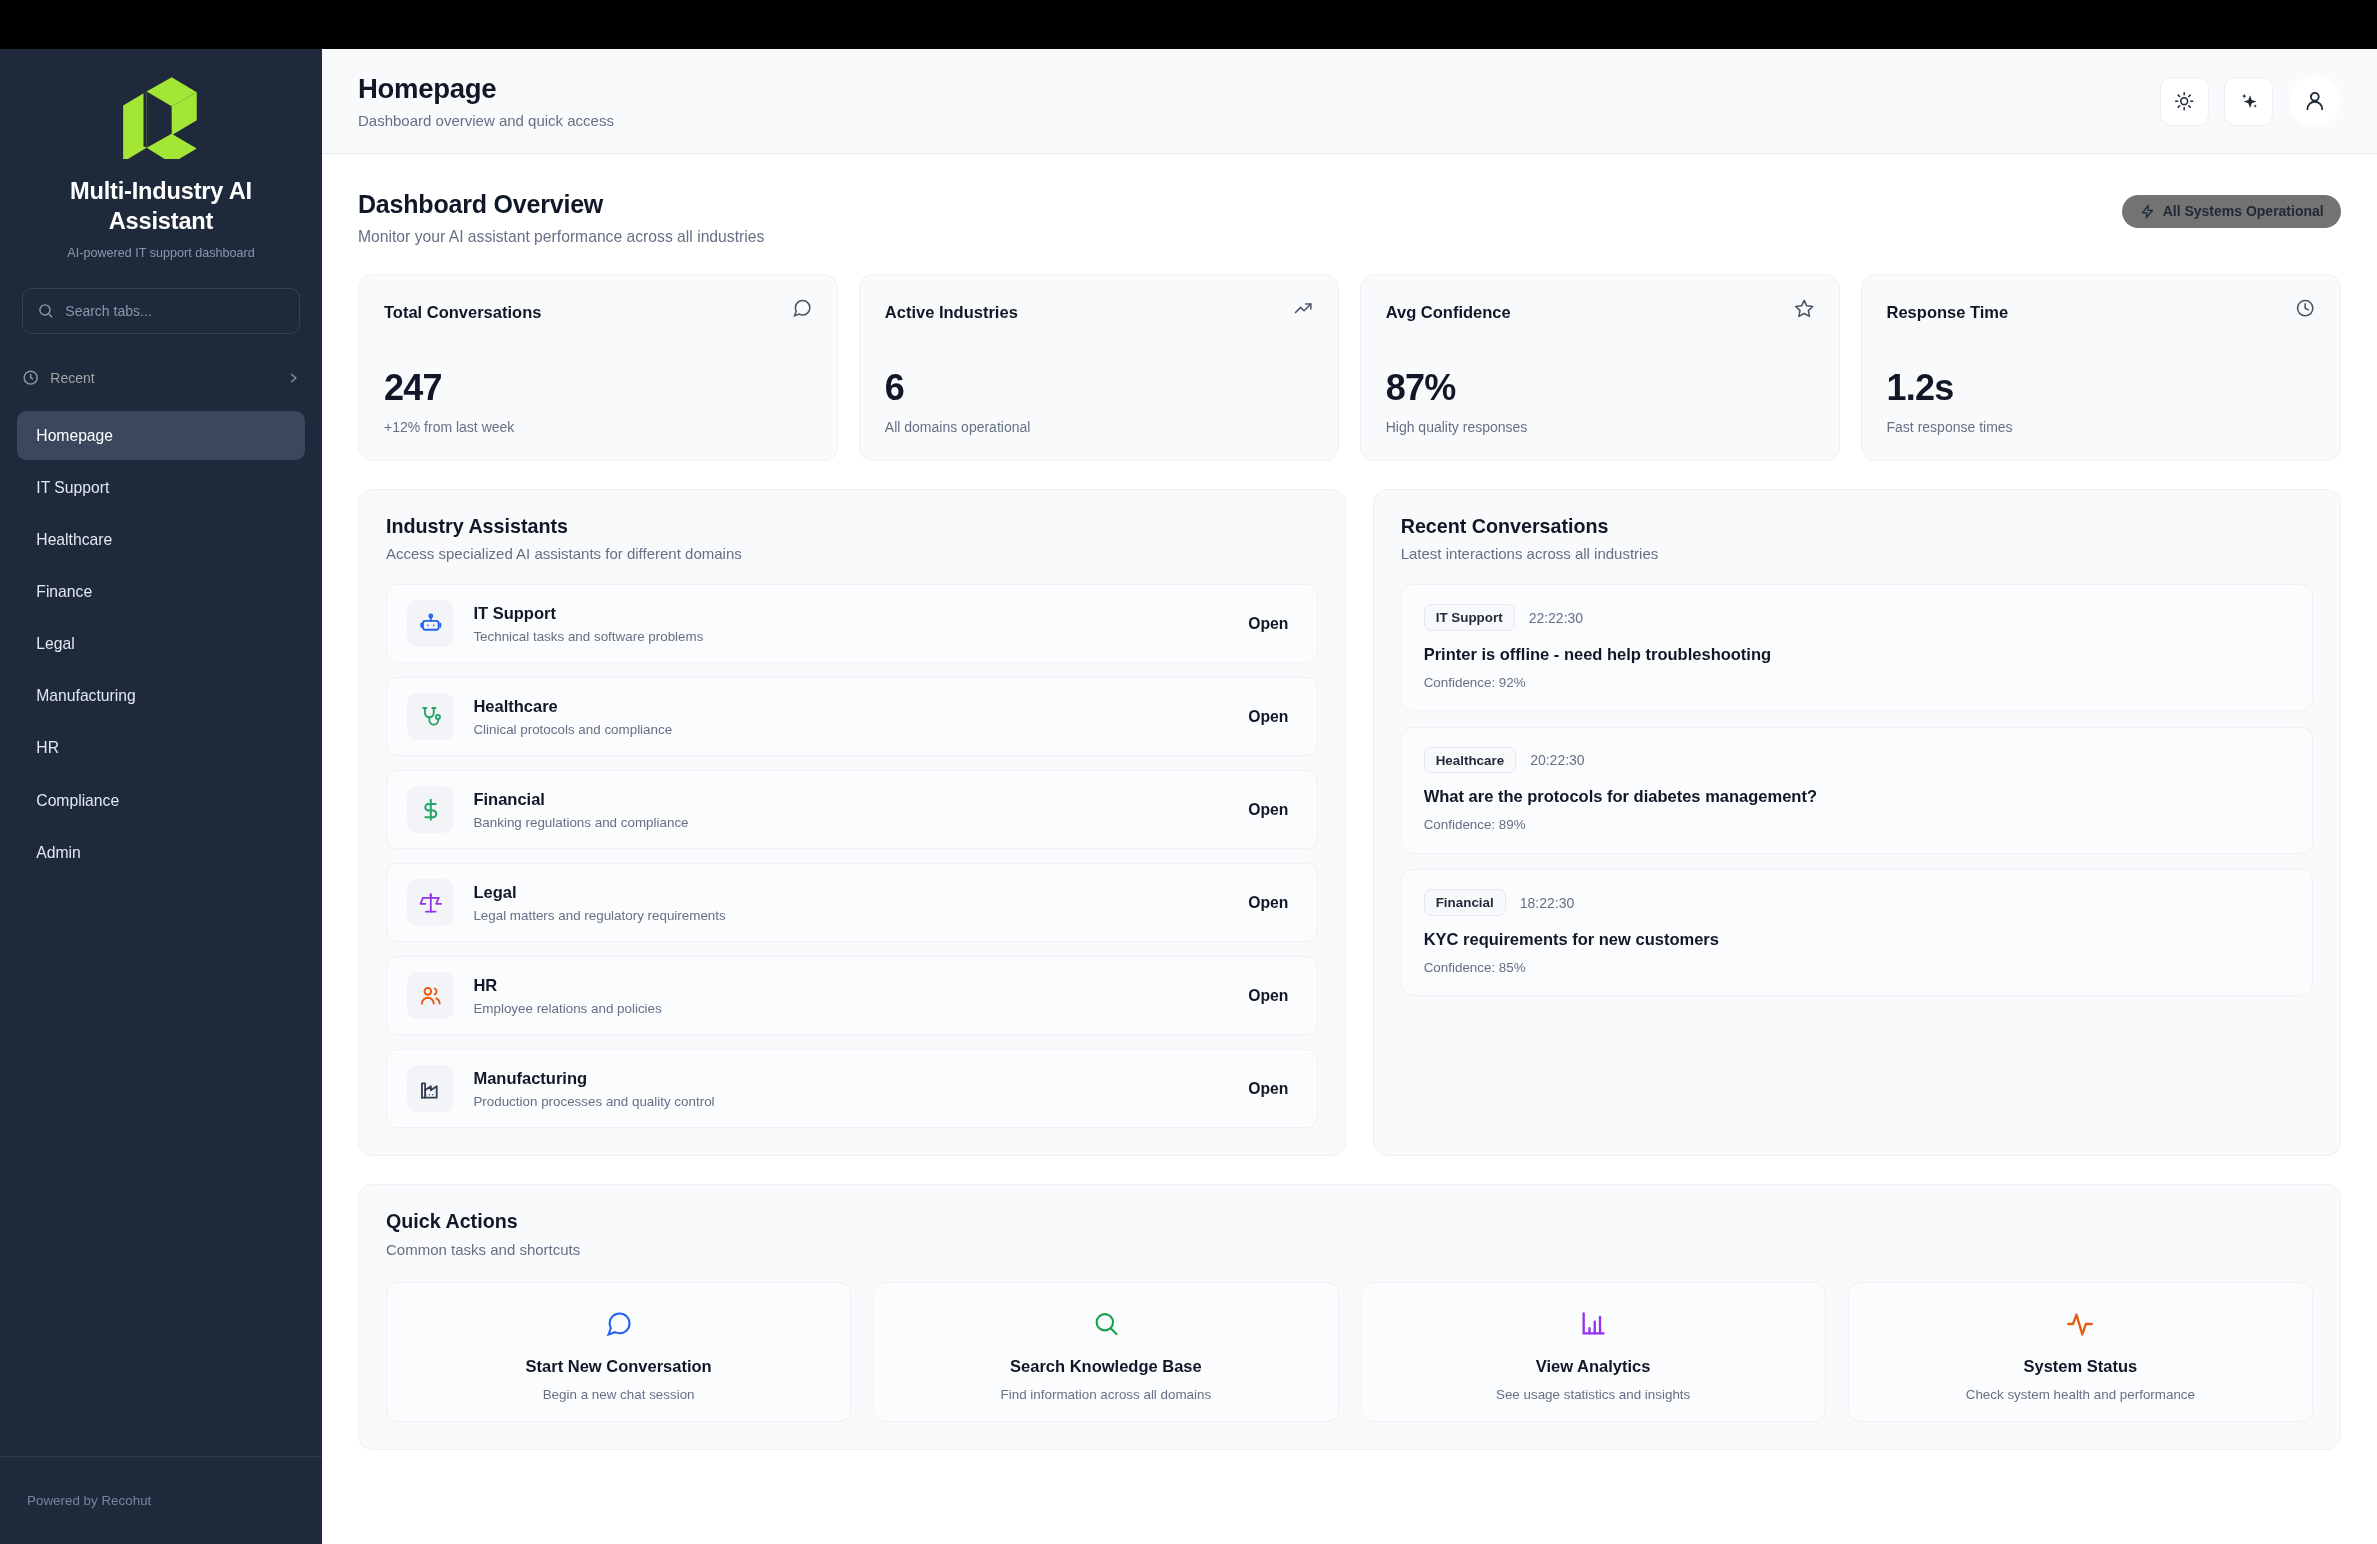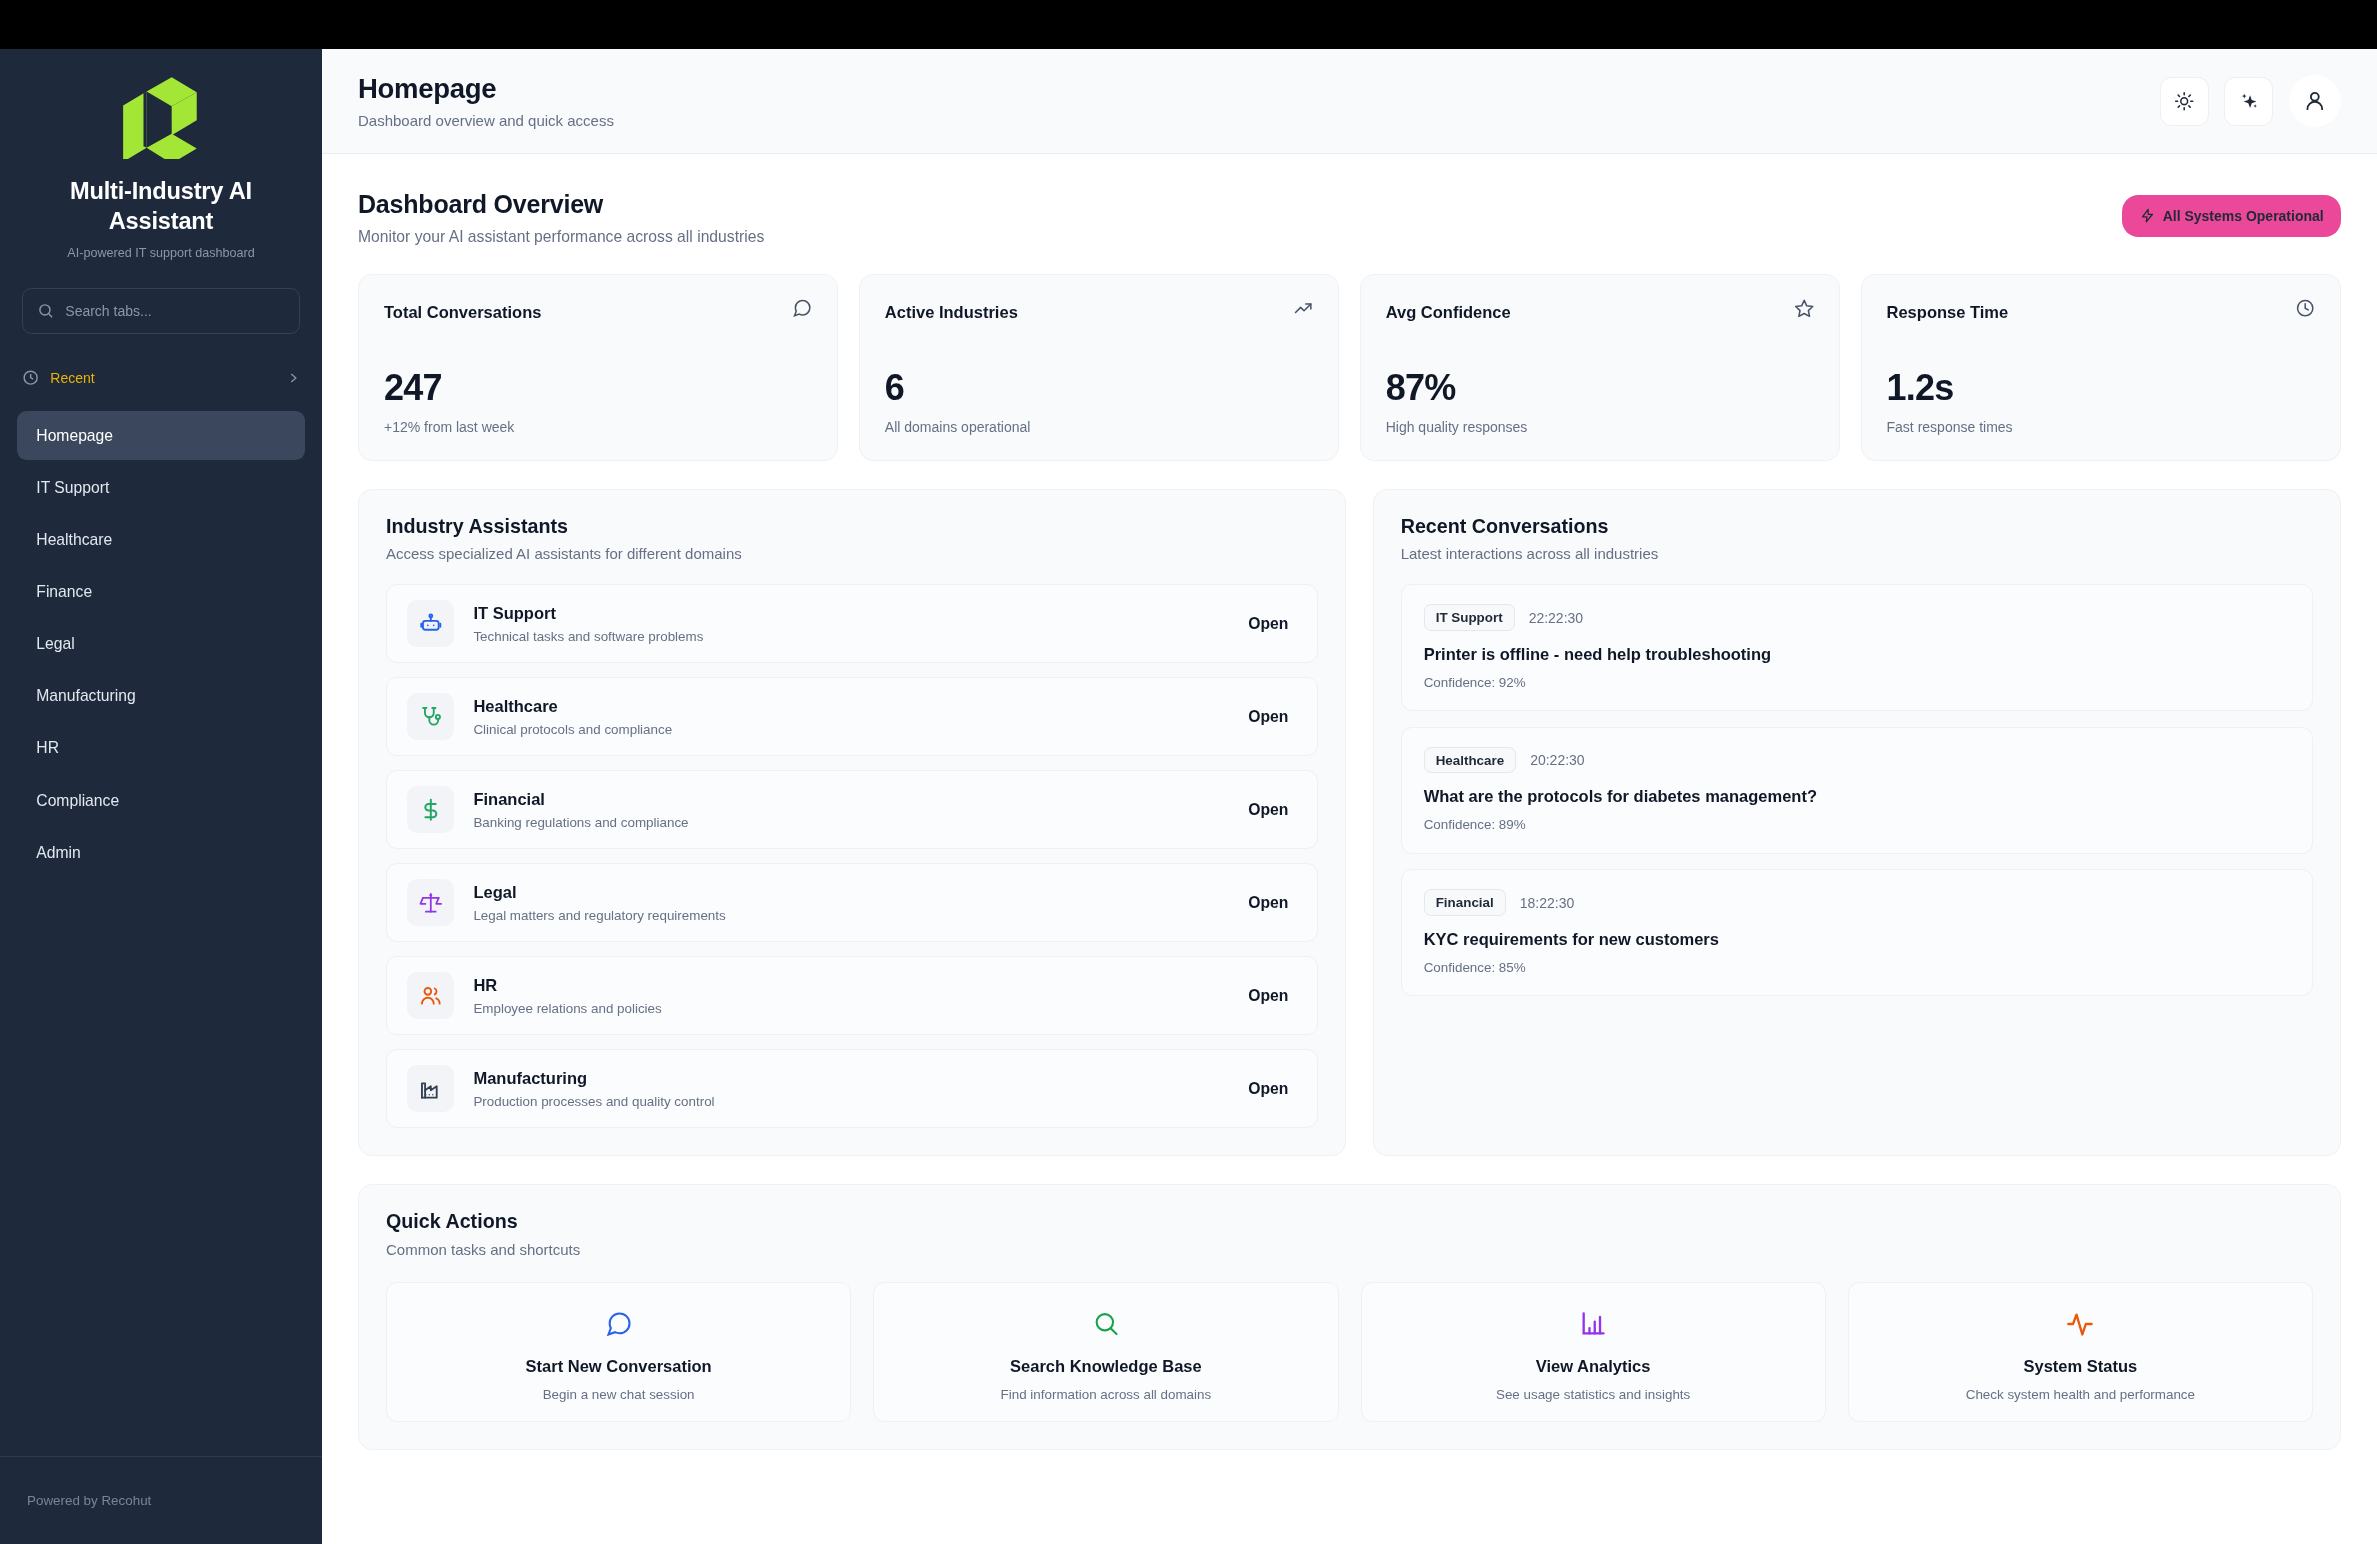--- a/index.html
+++ b/index.html
@@ -31,21 +31,21 @@
     margin: 28px 22px 0 22px; height: 46px;
     border: 0.8px solid #334155; border-radius: 9.4px;
     display: flex; align-items: center; gap: 11px; padding: 0 14px;
     background: transparent;
   }
   .search-box .ph { color: #8a97ab; font-size: 14px; }
 
   .recent-row {
     margin: 27px 22px 0 22px; height: 33px;
     display: flex; align-items: center; gap: 11px;
-    color: #eab308; font-size: 14px; text-align: center;
+    color: #a3a3a3; font-size: 14px; text-align: center;
   }
   .recent-row .chev { margin-left: auto; color: #8a97ab; font-size: 17.3px; line-height: 1; }
 
   .nav { margin-top: 17.3px; padding: 0 17.3px; display: flex; flex-direction: column; gap: 3.1px; }
   .nav-item {
     height: 49px; display: flex; align-items: center; padding: 0 19px;
     color: #e2e8f0; font-size: 15.7px; font-weight: 500; border-radius: 9.4px;
   }
   .nav-item.active { background: #3b475c; color: #ffffff; }
 
@@ -76,22 +76,22 @@
     width: 52px; height: 52px; border-radius: 50%; background: #ffffff;
     display: flex; align-items: center; justify-content: center;
   }
 
   .content { padding: 36px 36px 4px 36px; }
 
   .section-head { display: flex; align-items: flex-start; }
   .section-title { font-size: 25px; font-weight: 700; color: #101828; letter-spacing: -0.2px; }
   .section-sub { font-size: 15.7px; color: #667085; margin-top: 8.6px; }
   .status-badge {
-    margin-left: auto; margin-top: 4.7px; height: 42px; padding: 0 17.3px;
-    background: #ec4899; border-radius: 16.5px;
+    margin-left: auto; margin-top: 4.7px; height: 33px; padding: 0 17.3px;
+    background: #737373; border-radius: 16.5px;
     display: flex; align-items: center; gap: 7.9px;
     font-size: 14px; font-weight: 600; color: #1f2937; text-align: center;
   }
 
   .stats-row { display: grid; grid-template-columns: repeat(4, 1fr); gap: 20.4px; margin-top: 28px; }
   .stat-card {
     background: #f8fafc; border: 0.8px solid #eef1f5; border-radius: 14px;
     padding: 23.6px 25px 25px 25px; height: 187px;
     display: flex; flex-direction: column;
   }

